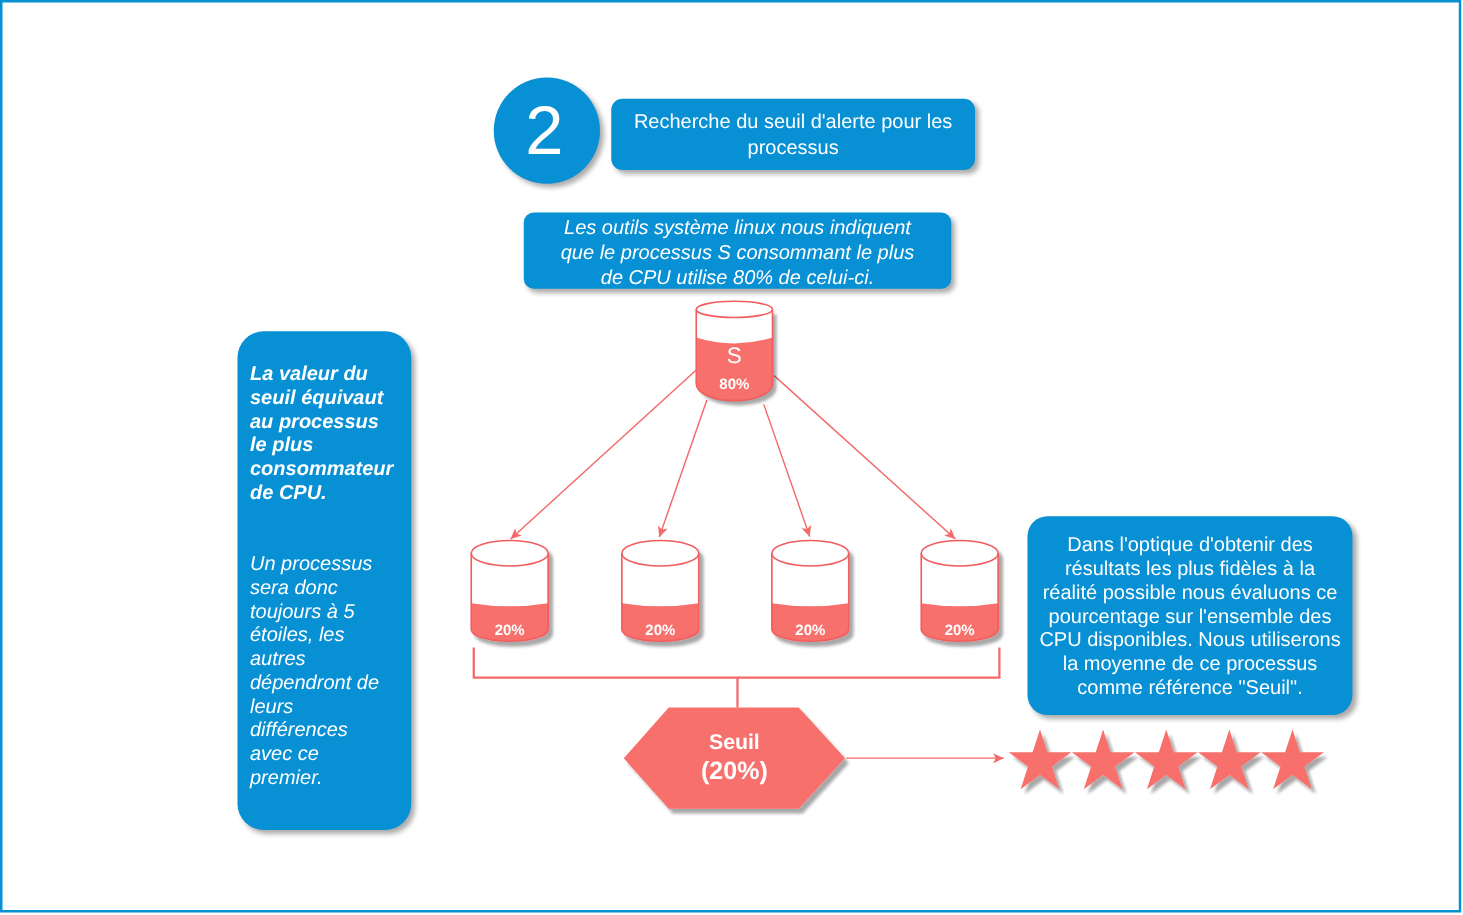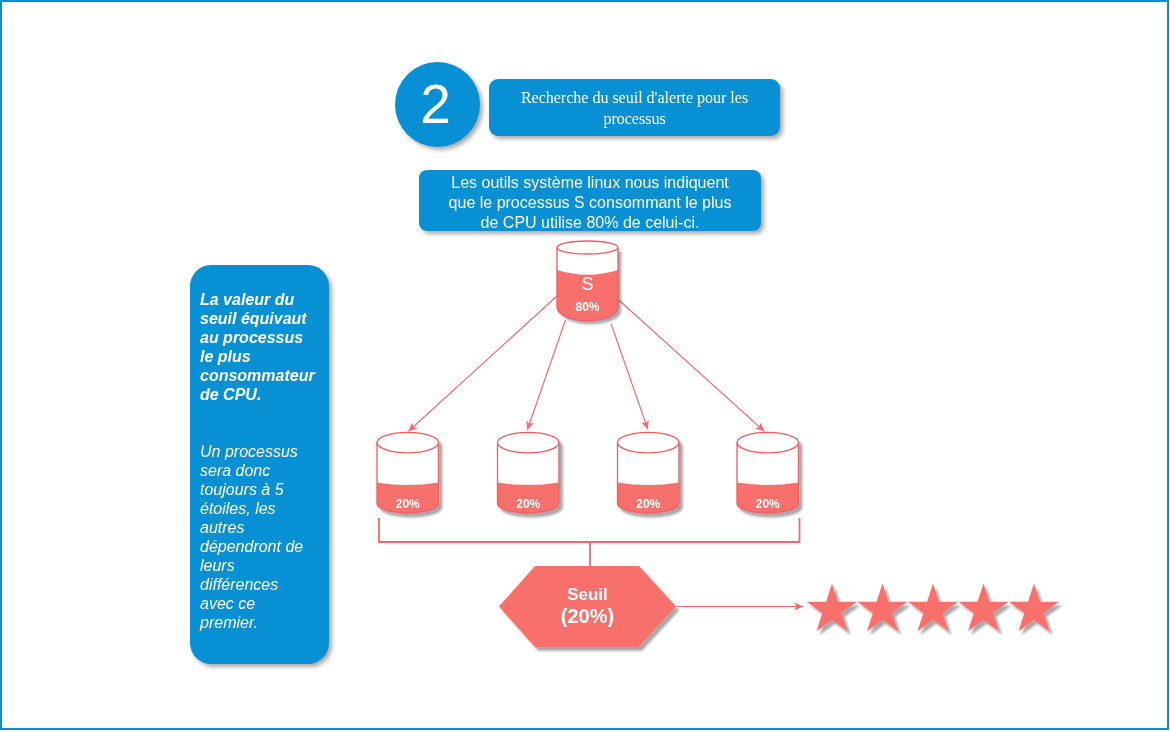--- a/index.html
+++ b/index.html
@@ -5,37 +5,38 @@
   html,body{margin:0;padding:0;}
   body{width:1170px;height:732px;overflow:hidden;background:#fff;
        font-family:"Liberation Sans", sans-serif;}
   #page{position:relative;width:1169px;height:730px;box-sizing:border-box;
         border:2px solid #0890d5;background:#fff;will-change:transform;}
   .bluebox{position:absolute;background:#0890d5;color:#fff;
            box-shadow:3px 3px 4px rgba(0,0,0,0.33);text-align:center;}
   #circle2{left:393px;top:60px;width:85px;height:85px;border-radius:50%;
            font-size:55px;line-height:85px;padding-right:4px;box-sizing:border-box;}
   #title{left:487px;top:77px;width:291px;height:57px;border-radius:9px;
-         font-size:16px;line-height:21px;padding-top:8px;box-sizing:border-box;font-family:Liberation Serif, serif;}
+         font-size:16px;line-height:21px;padding-top:8px;box-sizing:border-box;}
   #box2{left:417px;top:168px;width:342px;height:61px;border-radius:8px;
-        font-size:16px;line-height:20px;padding-top:3px;box-sizing:border-box;}
+        font-size:16px;line-height:20px;padding-top:3px;box-sizing:border-box;font-style:italic;}
   #leftbox{left:188px;top:263px;width:139px;height:399px;border-radius:21px;
            font-size:16px;line-height:19px;text-align:left;
            padding:25px 6px 0 10px;box-sizing:border-box;font-style:italic;}
   #rightbox{left:820px;top:411px;width:260px;height:159px;border-radius:16px;
             font-size:16px;line-height:19px;padding-top:14px;box-sizing:border-box;}
   svg{position:absolute;left:0;top:0;}
 </style>
 </head>
 <body>
 <div id="page">
   <div class="bluebox" id="circle2">2</div>
   <div class="bluebox" id="title">Recherche du seuil d'alerte pour les<br>processus</div>
   <div class="bluebox" id="box2">Les outils système linux nous indiquent<br>que le processus S consommant le plus<br>de CPU utilise 80% de celui-ci.</div>
   <div class="bluebox" id="leftbox"><b>La valeur du<br>seuil équivaut<br>au processus<br>le plus<br>consommateur<br>de CPU.</b><br><br><br>Un processus<br>sera donc<br>toujours à 5<br>étoiles, les<br>autres<br>dépendront de<br>leurs<br>différences<br>avec ce<br>premier.</div>
+  <div class="bluebox" id="rightbox">Dans l'optique d'obtenir des<br>résultats les plus fidèles à la<br>réalité possible nous évaluons ce<br>pourcentage sur l'ensemble des<br>CPU disponibles. Nous utiliserons<br>la moyenne de ce processus<br>comme référence "Seuil".</div>
 
   <svg width="1170" height="732" viewBox="0 0 1170 732">
     <defs>
       <filter id="sh" x="-30%" y="-30%" width="160%" height="160%">
         <feDropShadow dx="3.2" dy="3.8" stdDeviation="1.3" flood-color="#000" flood-opacity="0.34"></feDropShadow>
       </filter>
       <g id="cyl20">
         <path d="M0,10.2 L0,71.1 A30.75,9.5 0 0 0 61.5,71.1 L61.5,10.2" fill="#ffffff" stroke="none"></path>
         <path d="M0,50.1 Q30.75,55.1 61.5,50.1 L61.5,71.1 A30.75,9.5 0 0 1 0,71.1 Z" fill="#f8706c" stroke="none"></path>
         <path d="M0,10.2 L0,71.1 A30.75,9.5 0 0 0 61.5,71.1 L61.5,10.2" fill="none" stroke="#f25c5e" stroke-width="1.3"></path>

